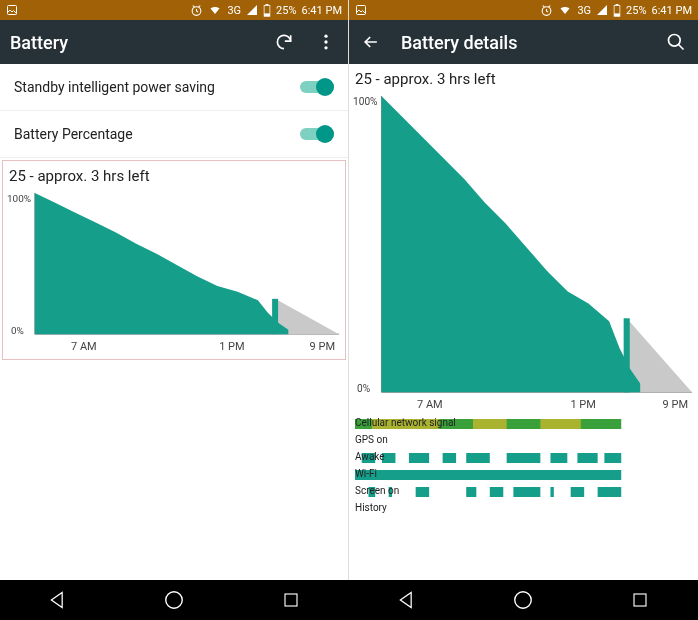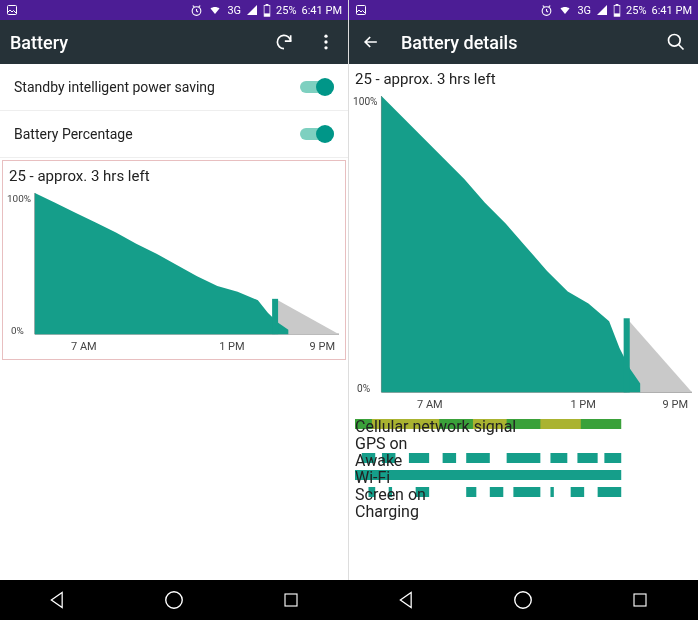--- a/index.html
+++ b/index.html
@@ -17,21 +17,21 @@
     width: 349px;
     display: flex;
     flex-direction: column;
     border-right: 1px solid #ddd;
     overflow: hidden;
   }
   .screen:last-child { border-right: none; }
 
   
   .statusbar {
-    background: #4c1d95;
+    background: #a16207;
     color: #fff;
     height: 20px;
     display: flex;
     align-items: center;
     justify-content: flex-end;
     font-size: 11px;
     padding: 0 6px;
     gap: 5px;
   }
   .statusbar .left { margin-right: auto; }
@@ -95,21 +95,21 @@
     display: flex;
     font-size: 11px;
     color: #444;
     padding: 2px 8px 4px 30px;
   }
   .x-ticks span { flex: 1; margin-left: 36px; }
   .x-ticks span:nth-child(2){ text-align: center; }
   .x-ticks span:last-child { text-align: right; flex:0 0 auto;}
 
   
-  .strips { padding: 2px 6px 0 6px; font-size: 16px; color:#222;text-align:right; }
+  .strips { padding: 2px 6px 0 6px; font-size: 10px; color:#222;text-align:right; }
   .strip { position: relative; height: 16px; margin-bottom: 1px; }
   .strip-label { position: absolute; left: 0; top: 0; z-index: 2; }
   .strip-bar { position: absolute; left: 0; right: 0; top: 2px; height: 10px; }
   .strip svg { width: 100%; height: 10px; display:block;}
 
   
   .navbar-row { display: flex; }
   .navbar {
     width: 349px;
     background: #000;
@@ -340,21 +340,21 @@
                 <rect x="33.0%" y="0" width="3.0%" height="10" fill="#159e8a"></rect>
                 <rect x="40.0%" y="0" width="4.0%" height="10" fill="#159e8a"></rect>
                 <rect x="47.0%" y="0" width="8.0%" height="10" fill="#159e8a"></rect>
                 <rect x="58.0%" y="0" width="1.0%" height="10" fill="#159e8a"></rect>
                 <rect x="64.0%" y="0" width="4.0%" height="10" fill="#159e8a"></rect>
                 <rect x="72.0%" y="0" width="7.0%" height="10" fill="#159e8a"></rect>
               </svg>
             </div>
         </div>
         <div class="strip">
-          <span class="strip-label">Charging</span>
+          <span class="strip-label">History</span>
           <div class="strip-bar" id="strip-charging">
               <svg viewBox="0 0 100 10" preserveAspectRatio="none"></svg>
             </div>
         </div>
       </div>
     </div>
   </div>
 
 </div>
 

